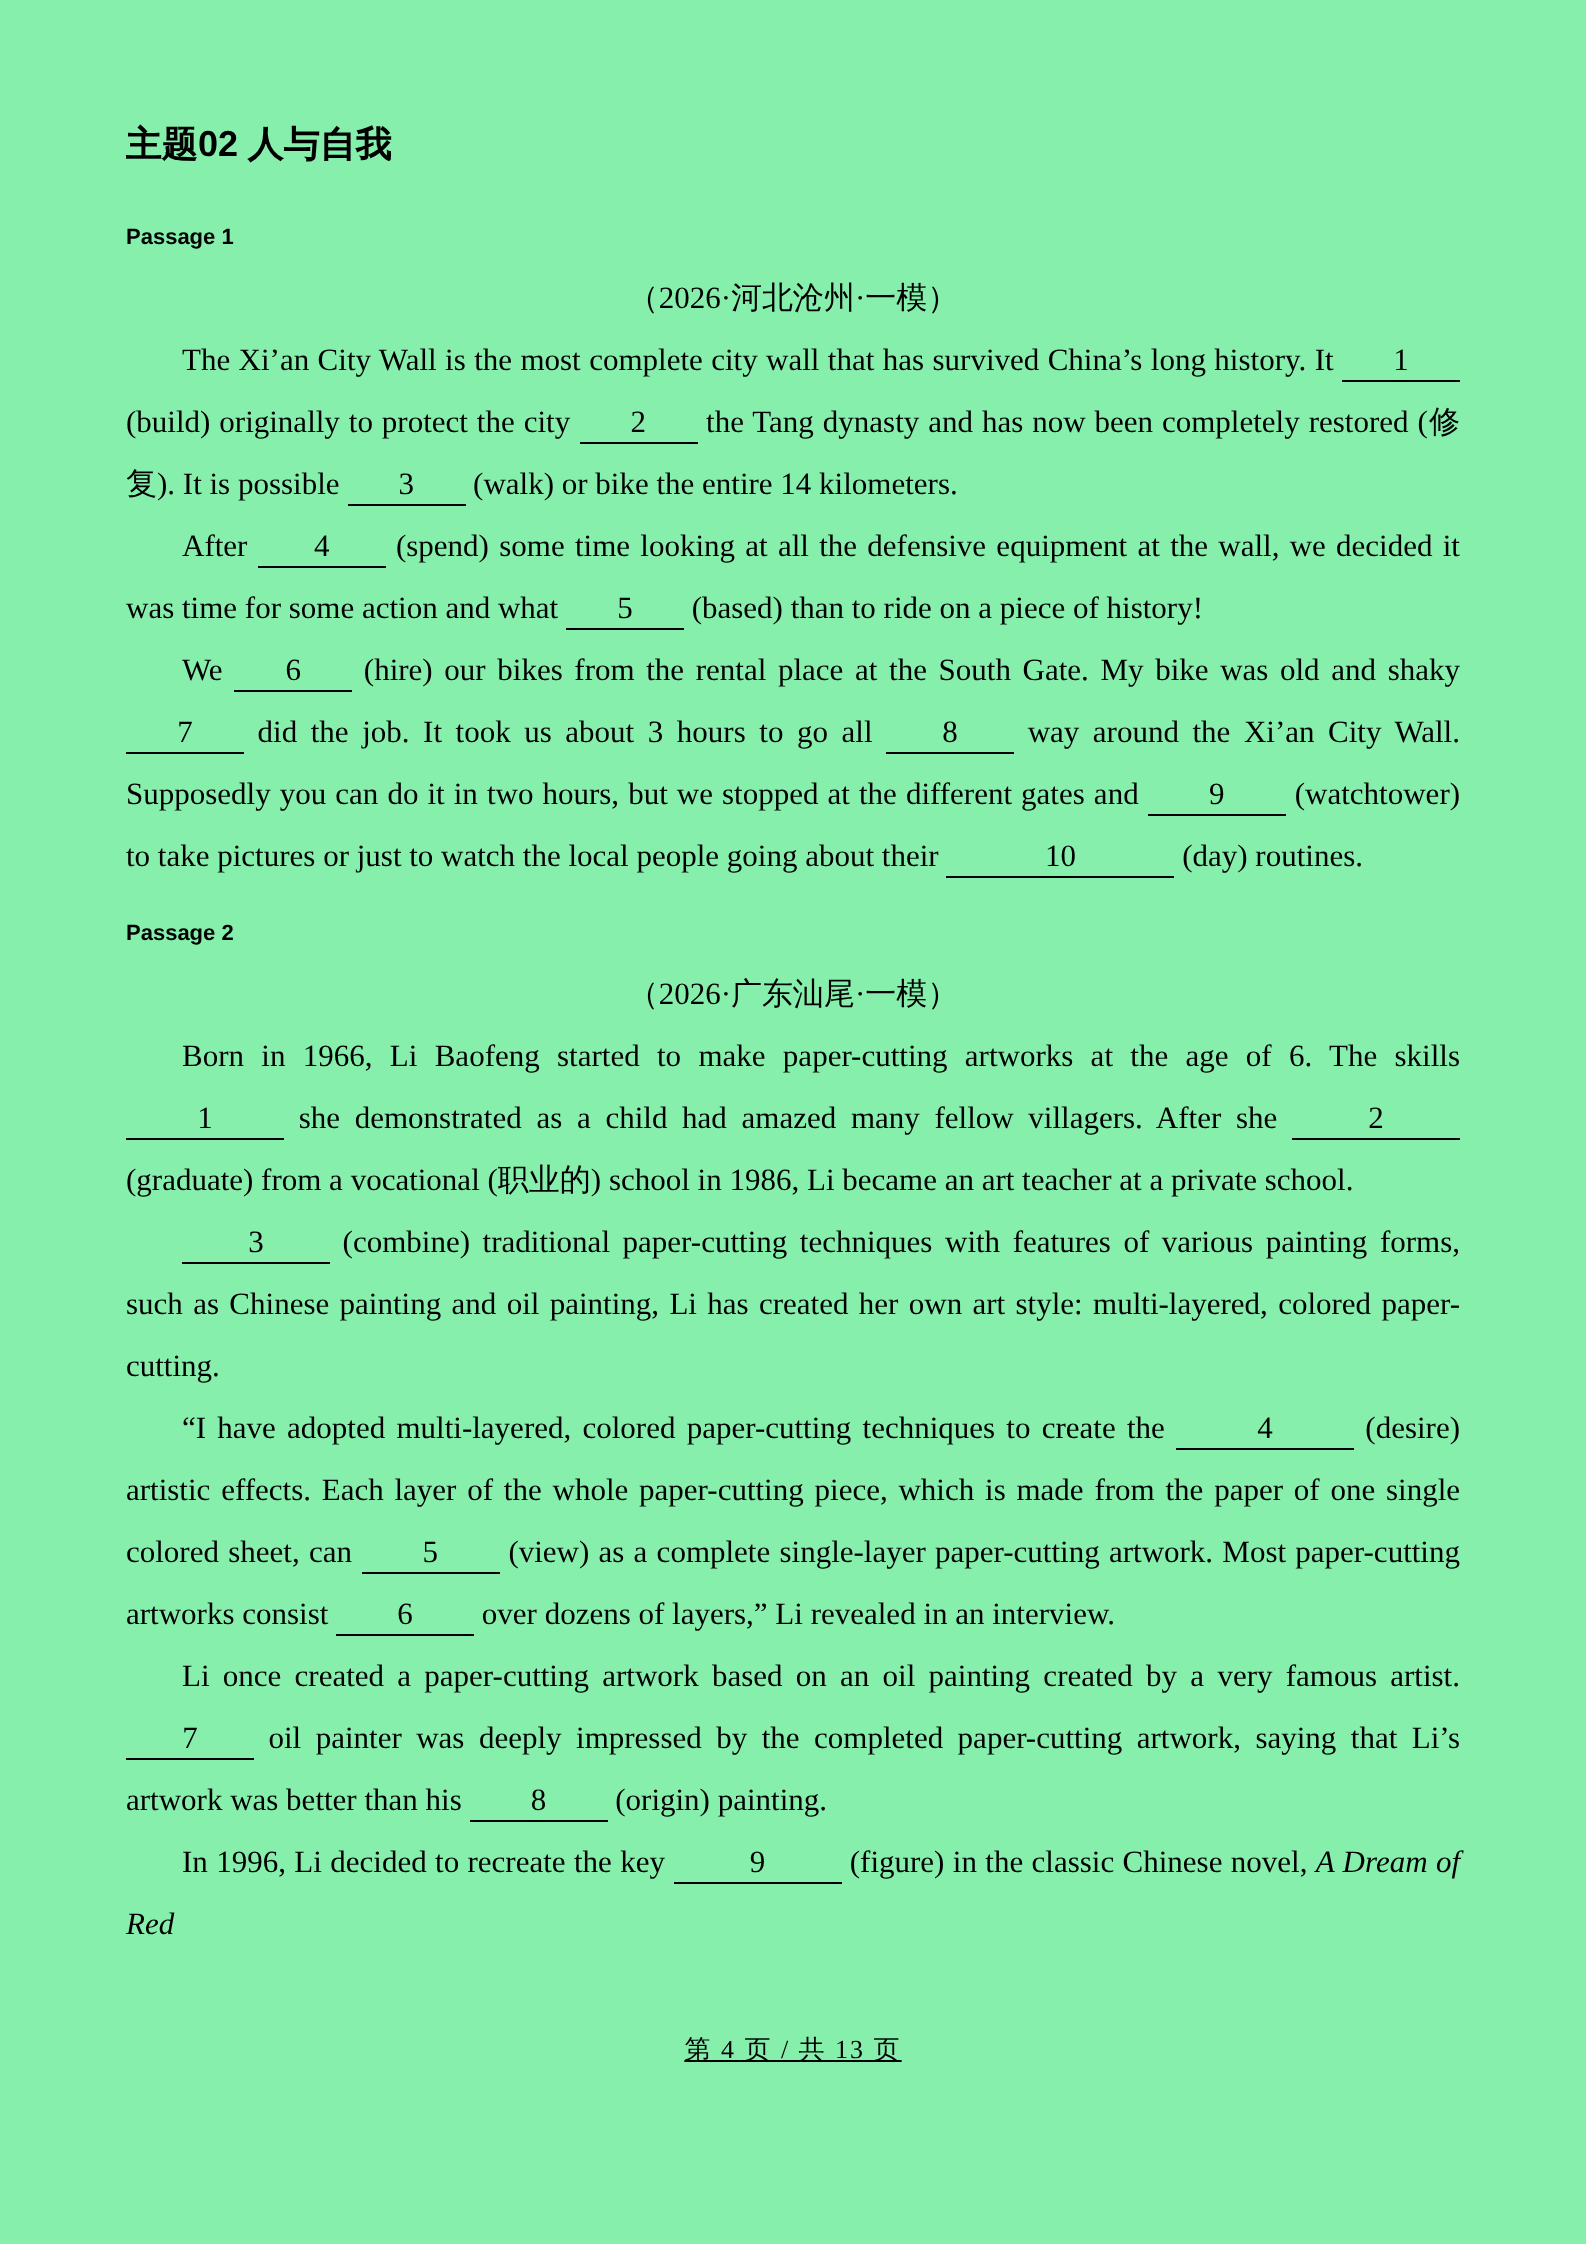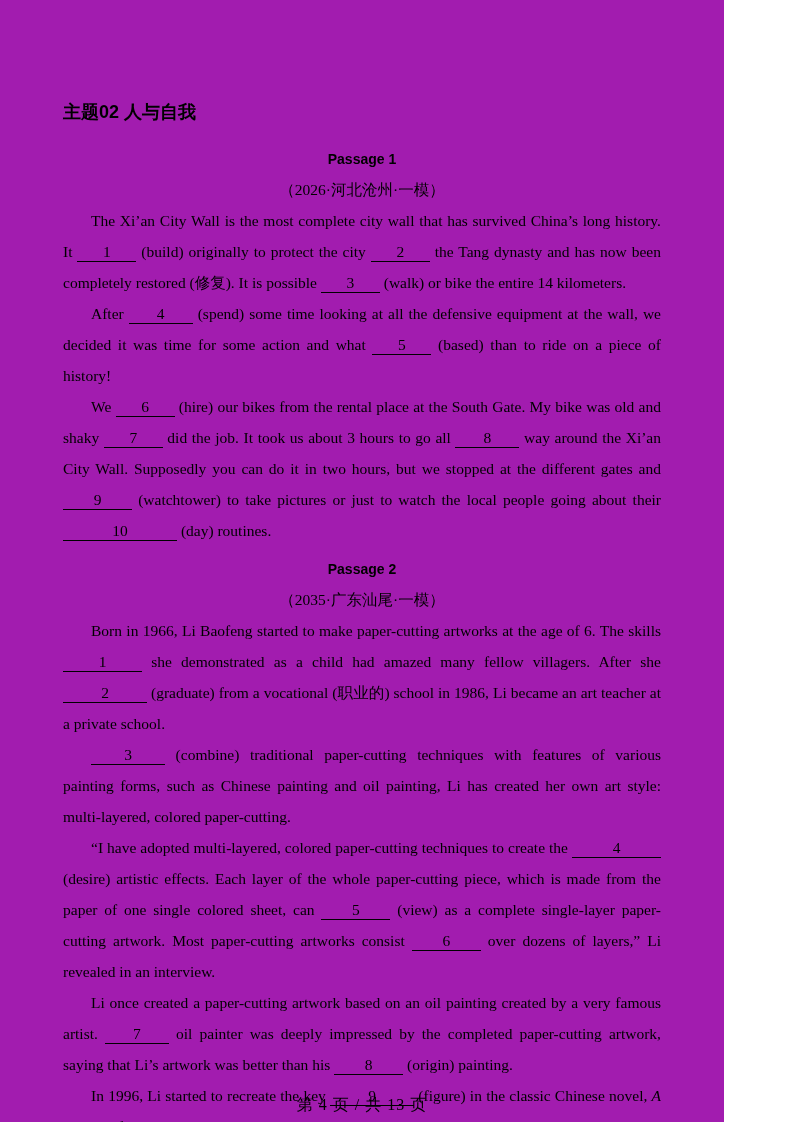--- a/index.html
+++ b/index.html
@@ -2,44 +2,44 @@
 <html><head>
 <meta charset="utf-8">
 <style>
   html, body {
     margin: 0;
     padding: 0;
     background: #ffffff;
   }
   .page {
     position: relative;
-    width: 724px;
+    width: 793px;
     height: 1122px;
     box-sizing: border-box;
-    background: #a21caf;
+    background: #86efac;
     color: #000000;
-    padding: 100px 63px 0 63px;
+    padding: 60px 63px 0 63px;
     font-family: "Liberation Serif", "DejaVu Serif", serif;
     font-size: 15.5px;
     overflow: hidden;
   }
   .theme-title {
     margin: 0;
     font-family: "Liberation Sans", "DejaVu Sans", sans-serif;
     font-size: 18px;
     font-weight: bold;
     line-height: 24px;
     color: #000;
   }
   .passage-heading {
     margin: 20px 0 0 0;
     font-family: "Liberation Sans", "DejaVu Sans", sans-serif;
-    font-size: 14px;
+    font-size: 11px;
     font-weight: bold;
-    text-align: center;
+    text-align: left;
     line-height: 30px;
     color: #000;
   }
   section.passage:nth-of-type(2) .passage-heading {
     margin-top: 8px;
   }
   .passage-source {
     margin: 0;
     line-height: 31px;
     text-align: center;
@@ -59,50 +59,51 @@
     text-indent: 0;
     line-height: 18px;
     vertical-align: baseline;
     padding: 0 2px;
   }
   .italic { font-style: italic; }
   .footer {
     position: absolute;
     left: 0;
     right: 0;
-    top: 1095px;
+    top: 1016px;
     text-align: center;
     font-family: "Liberation Serif", "DejaVu Serif", serif;
-    font-size: 16px;
+    font-size: 13px;
     letter-spacing: 1px;
     color: #000;
+    text-decoration: underline;
   }
 </style>
 </head>
 <body>
 
 <div class="page">
   <h1 class="theme-title">主题02 人与自我</h1>
   <div>
   <section class="passage">
     <h2 class="passage-heading">Passage 1</h2>
     <p class="passage-source">（2026·河北沧州·一模）</p>
     <div>
           <p class="para"><span>The Xi’an City Wall is the most complete city wall that has survived China’s long history. It </span><span class="blank" style="min-width: 55px;">1</span><span> (build) originally to protect the city </span><span class="blank" style="min-width: 55px;">2</span><span> the Tang dynasty and has now been completely restored (修复). It is possible </span><span class="blank" style="min-width: 55px;">3</span><span> (walk) or bike the entire 14 kilometers.</span></p>
           <p class="para"><span>After </span><span class="blank" style="min-width: 60px;">4</span><span> (spend) some time looking at all the defensive equipment at the wall, we decided it was time for some action and what </span><span class="blank" style="min-width: 55px;">5</span><span> (based) than to ride on a piece of history!</span></p>
           <p class="para"><span>We </span><span class="blank" style="min-width: 55px;">6</span><span> (hire) our bikes from the rental place at the South Gate. My bike was old and shaky </span><span class="blank" style="min-width: 55px;">7</span><span> did the job. It took us about 3 hours to go all </span><span class="blank" style="min-width: 60px;">8</span><span> way around the Xi’an City Wall. Supposedly you can do it in two hours, but we stopped at the different gates and </span><span class="blank" style="min-width: 65px;">9</span><span> (watchtower) to take pictures or just to watch the local people going about their </span><span class="blank" style="min-width: 110px;">10</span><span> (day) routines.</span></p>
         </div>
   </section>
 
   <section class="passage">
     <h2 class="passage-heading">Passage 2</h2>
-    <p class="passage-source">（2035·广东汕尾·一模）</p>
+    <p class="passage-source">（2026·广东汕尾·一模）</p>
     <div>
           <p class="para"><span>Born in 1966, Li Baofeng started to make paper-cutting artworks at the age of 6. The skills </span><span class="blank" style="min-width: 75px;">1</span><span> she demonstrated as a child had amazed many fellow villagers. After she </span><span class="blank" style="min-width: 80px;">2</span><span> (graduate) from a vocational (职业的) school in 1986, Li became an art teacher at a private school.</span></p>
           <p class="para"><span class="blank" style="min-width: 70px;">3</span><span> (combine) traditional paper-cutting techniques with features of various painting forms, such as Chinese painting and oil painting, Li has created her own art style: multi-layered, colored paper-cutting.</span></p>
           <p class="para"><span>“I have adopted multi-layered, colored paper-cutting techniques to create the </span><span class="blank" style="min-width: 85px;">4</span><span> (desire) artistic effects. Each layer of the whole paper-cutting piece, which is made from the paper of one single colored sheet, can </span><span class="blank" style="min-width: 65px;">5</span><span> (view) as a complete single-layer paper-cutting artwork. Most paper-cutting artworks consist </span><span class="blank" style="min-width: 65px;">6</span><span> over dozens of layers,” Li revealed in an interview.</span></p>
           <p class="para"><span>Li once created a paper-cutting artwork based on an oil painting created by a very famous artist. </span><span class="blank" style="min-width: 60px;">7</span><span> oil painter was deeply impressed by the completed paper-cutting artwork, saying that Li’s artwork was better than his </span><span class="blank" style="min-width: 65px;">8</span><span> (origin) painting.</span></p>
-          <p class="para"><span>In 1996, Li started to recreate the key </span><span class="blank" style="min-width: 80px;">9</span><span> (figure) in the classic Chinese novel, </span><span class="italic">A Dream of Red</span></p>
+          <p class="para"><span>In 1996, Li decided to recreate the key </span><span class="blank" style="min-width: 80px;">9</span><span> (figure) in the classic Chinese novel, </span><span class="italic">A Dream of Red</span></p>
         </div>
   </section>
 </div>
   <div class="footer">第 4 页 / 共 13 页</div>
 </div>
 
 </body></html>

